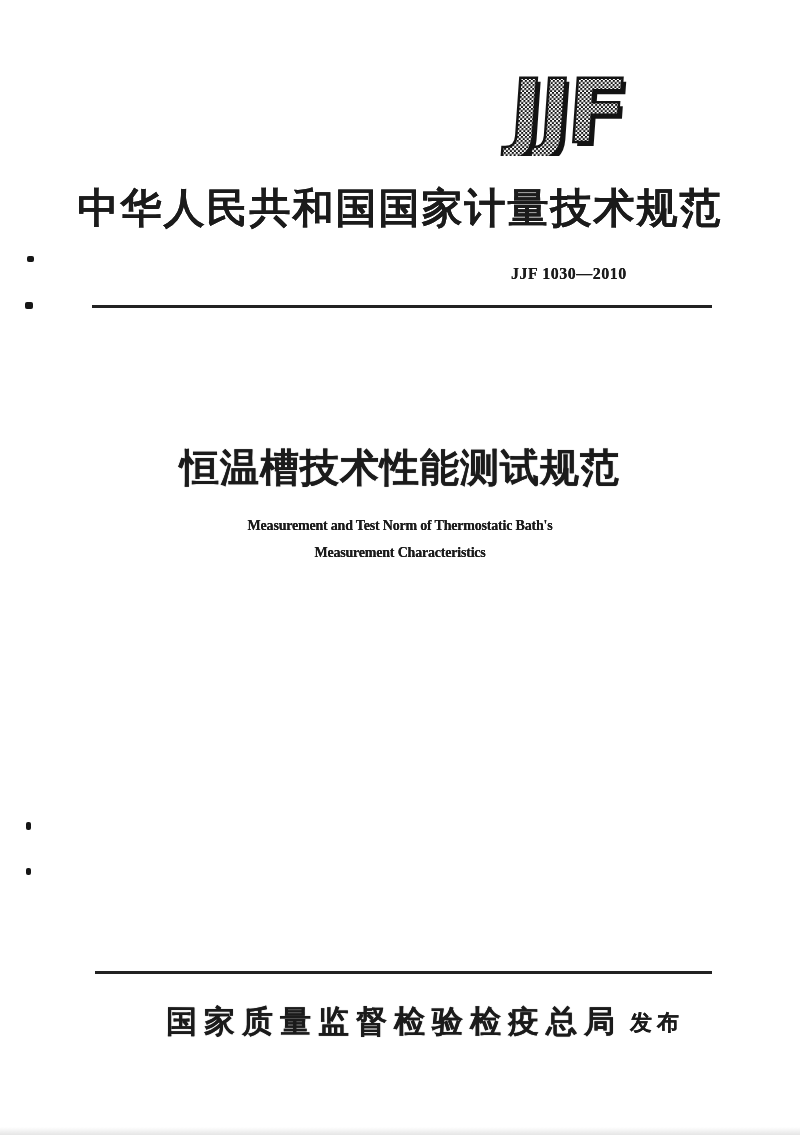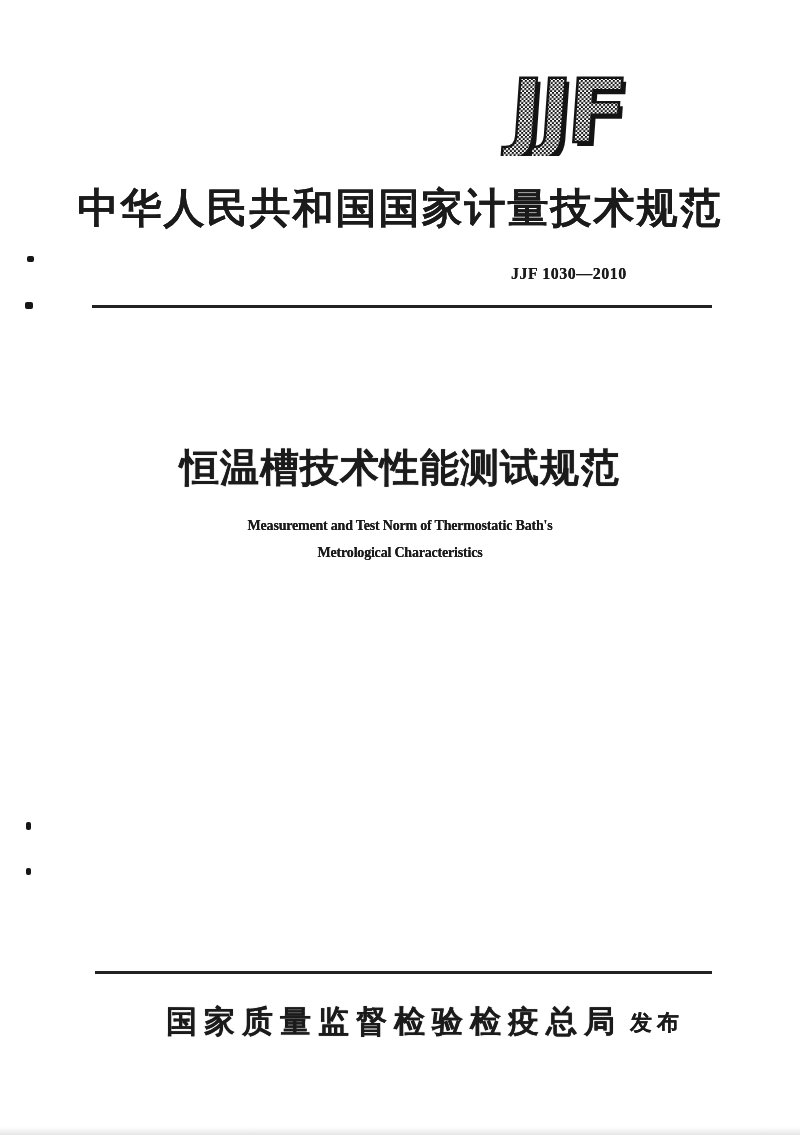--- a/index.html
+++ b/index.html
@@ -116,21 +116,21 @@
   <div class="org-title">中华人民共和国国家计量技术规范</div>
 
   <div class="spec-code">JJF 1030—2010</div>
 
   <div class="rule rule-top"></div>
 
   <div class="doc-title">恒温槽技术性能测试规范</div>
 
   <div class="doc-title-en">
     <div>Measurement and Test Norm of Thermostatic Bath's</div>
-    <div>Metrological Characteristics</div>
+    <div>Measurement Characteristics</div>
   </div>
 
 
 
   <div class="rule rule-bottom"></div>
 
   <div class="publisher">
     <span class="pub-name">国家质量监督检验检疫总局</span><span class="pub-suffix">发布</span>
   </div>
 

